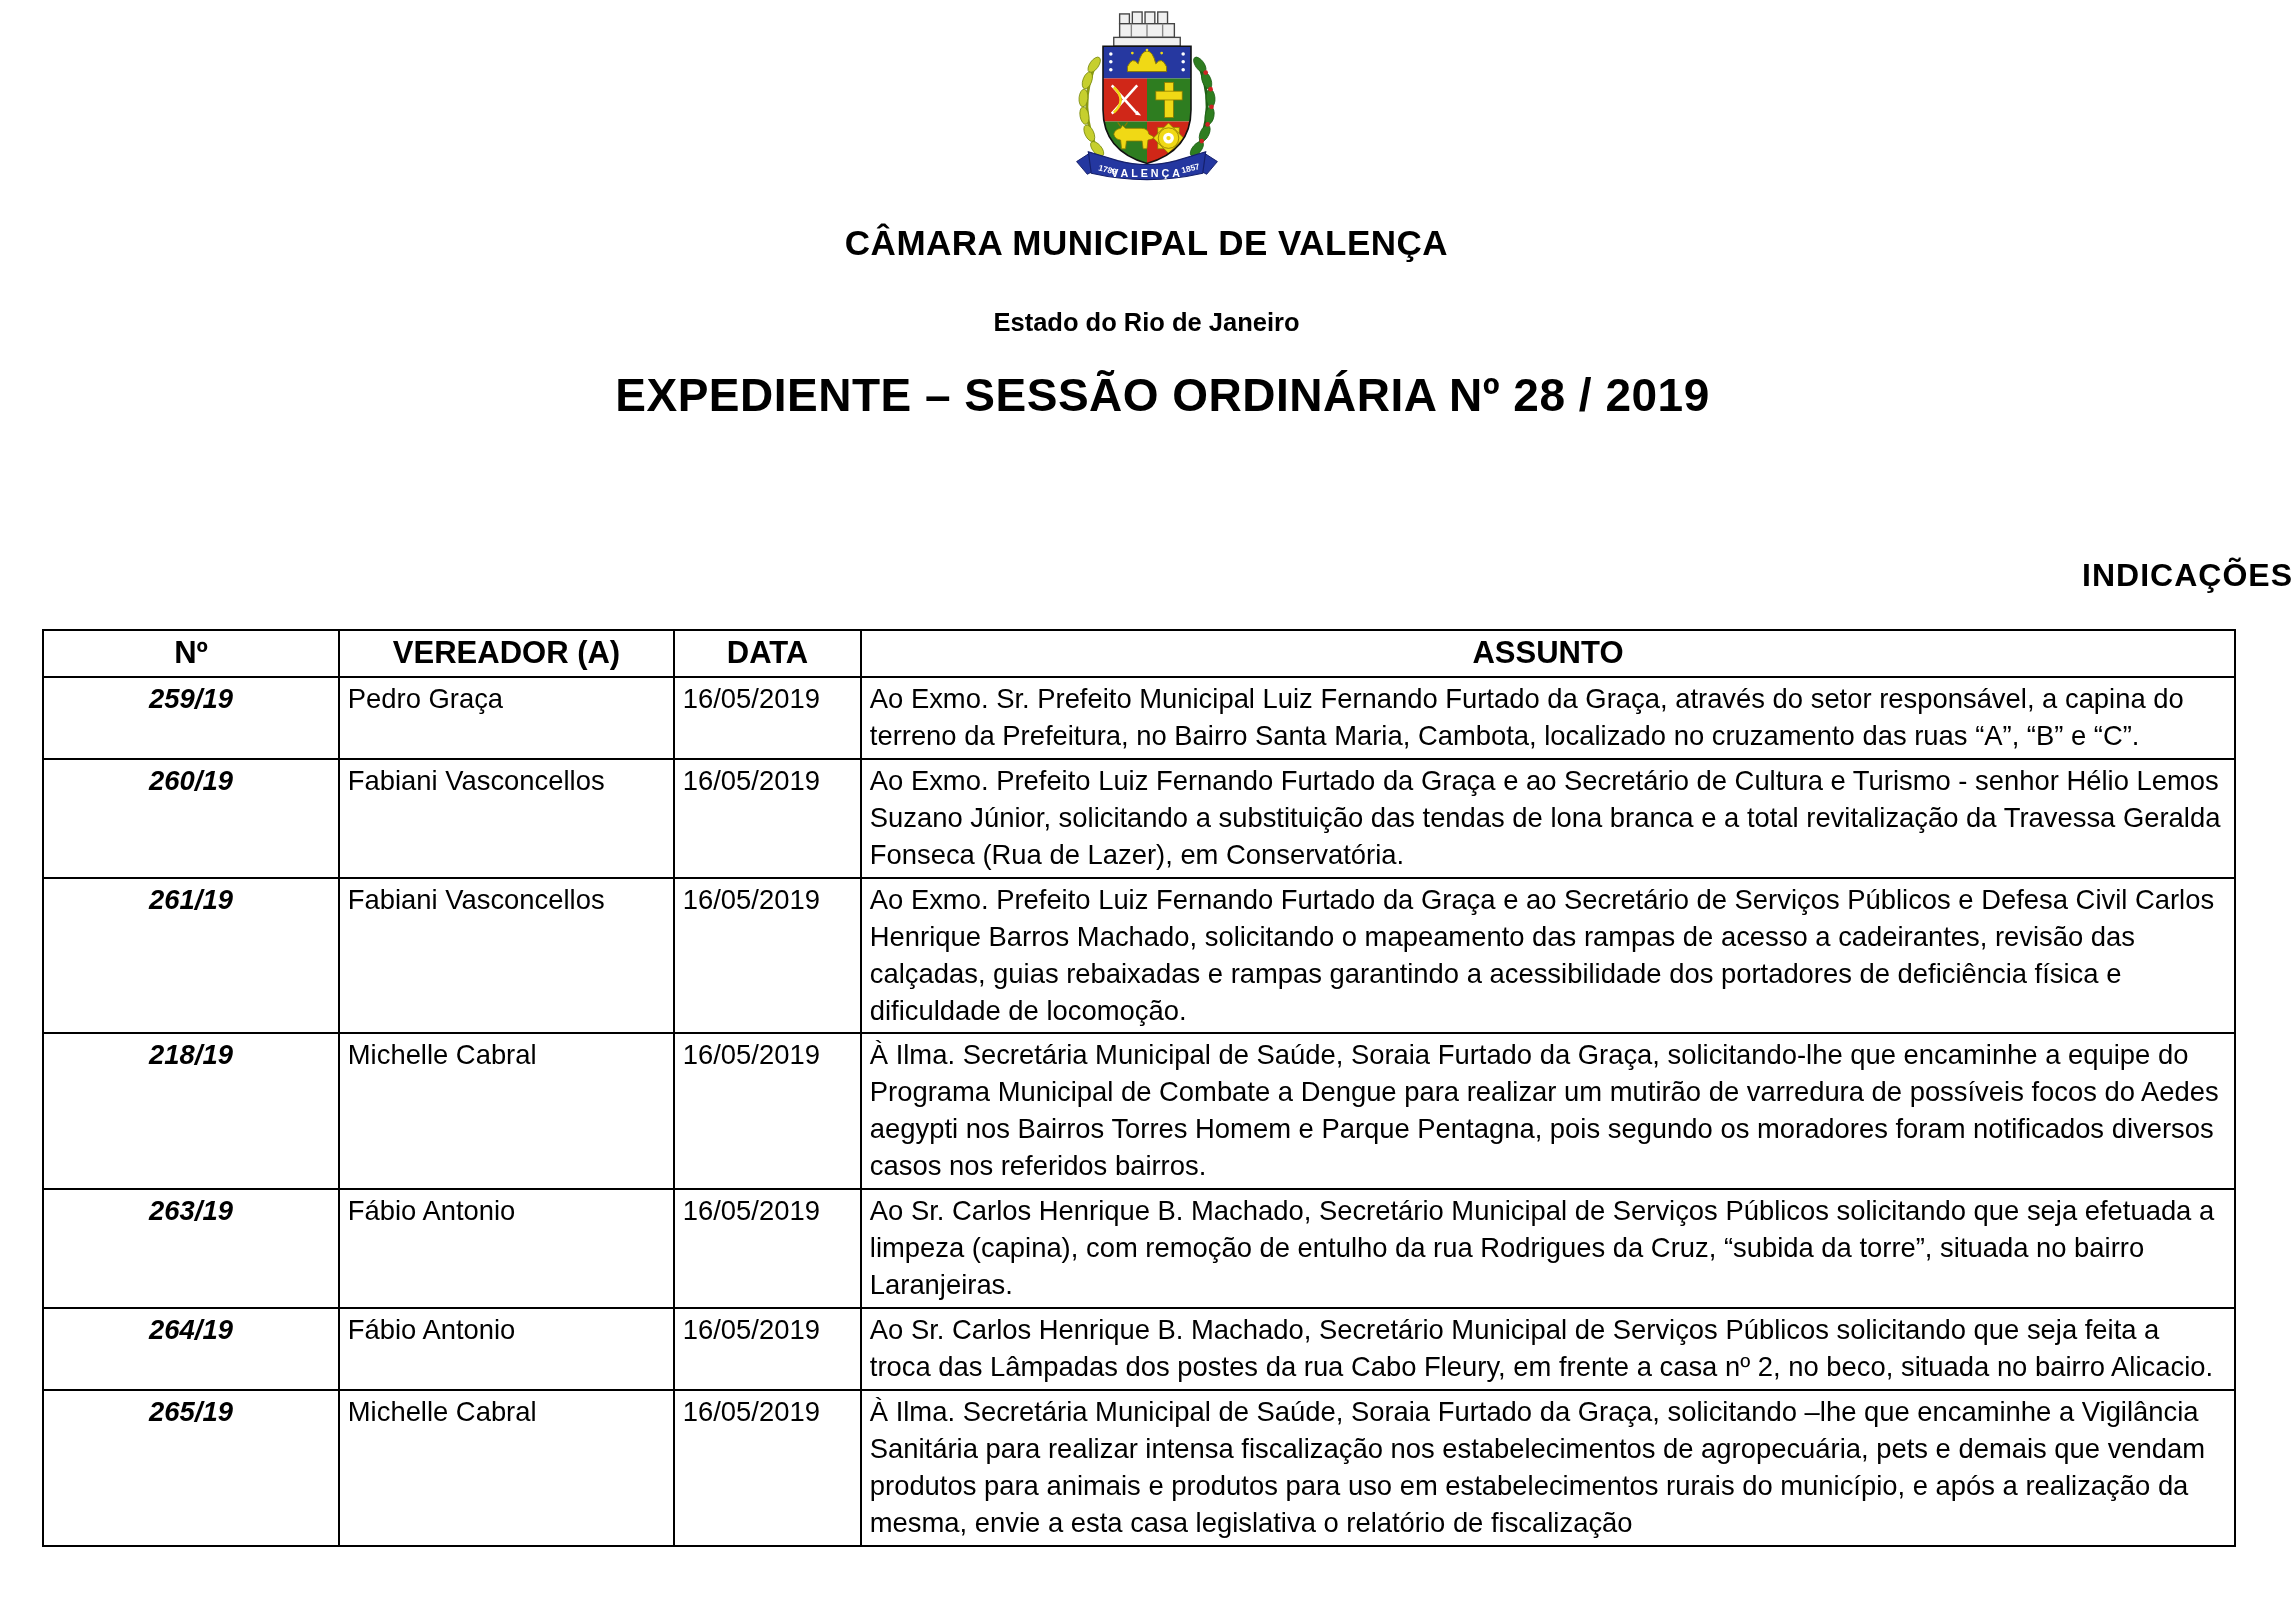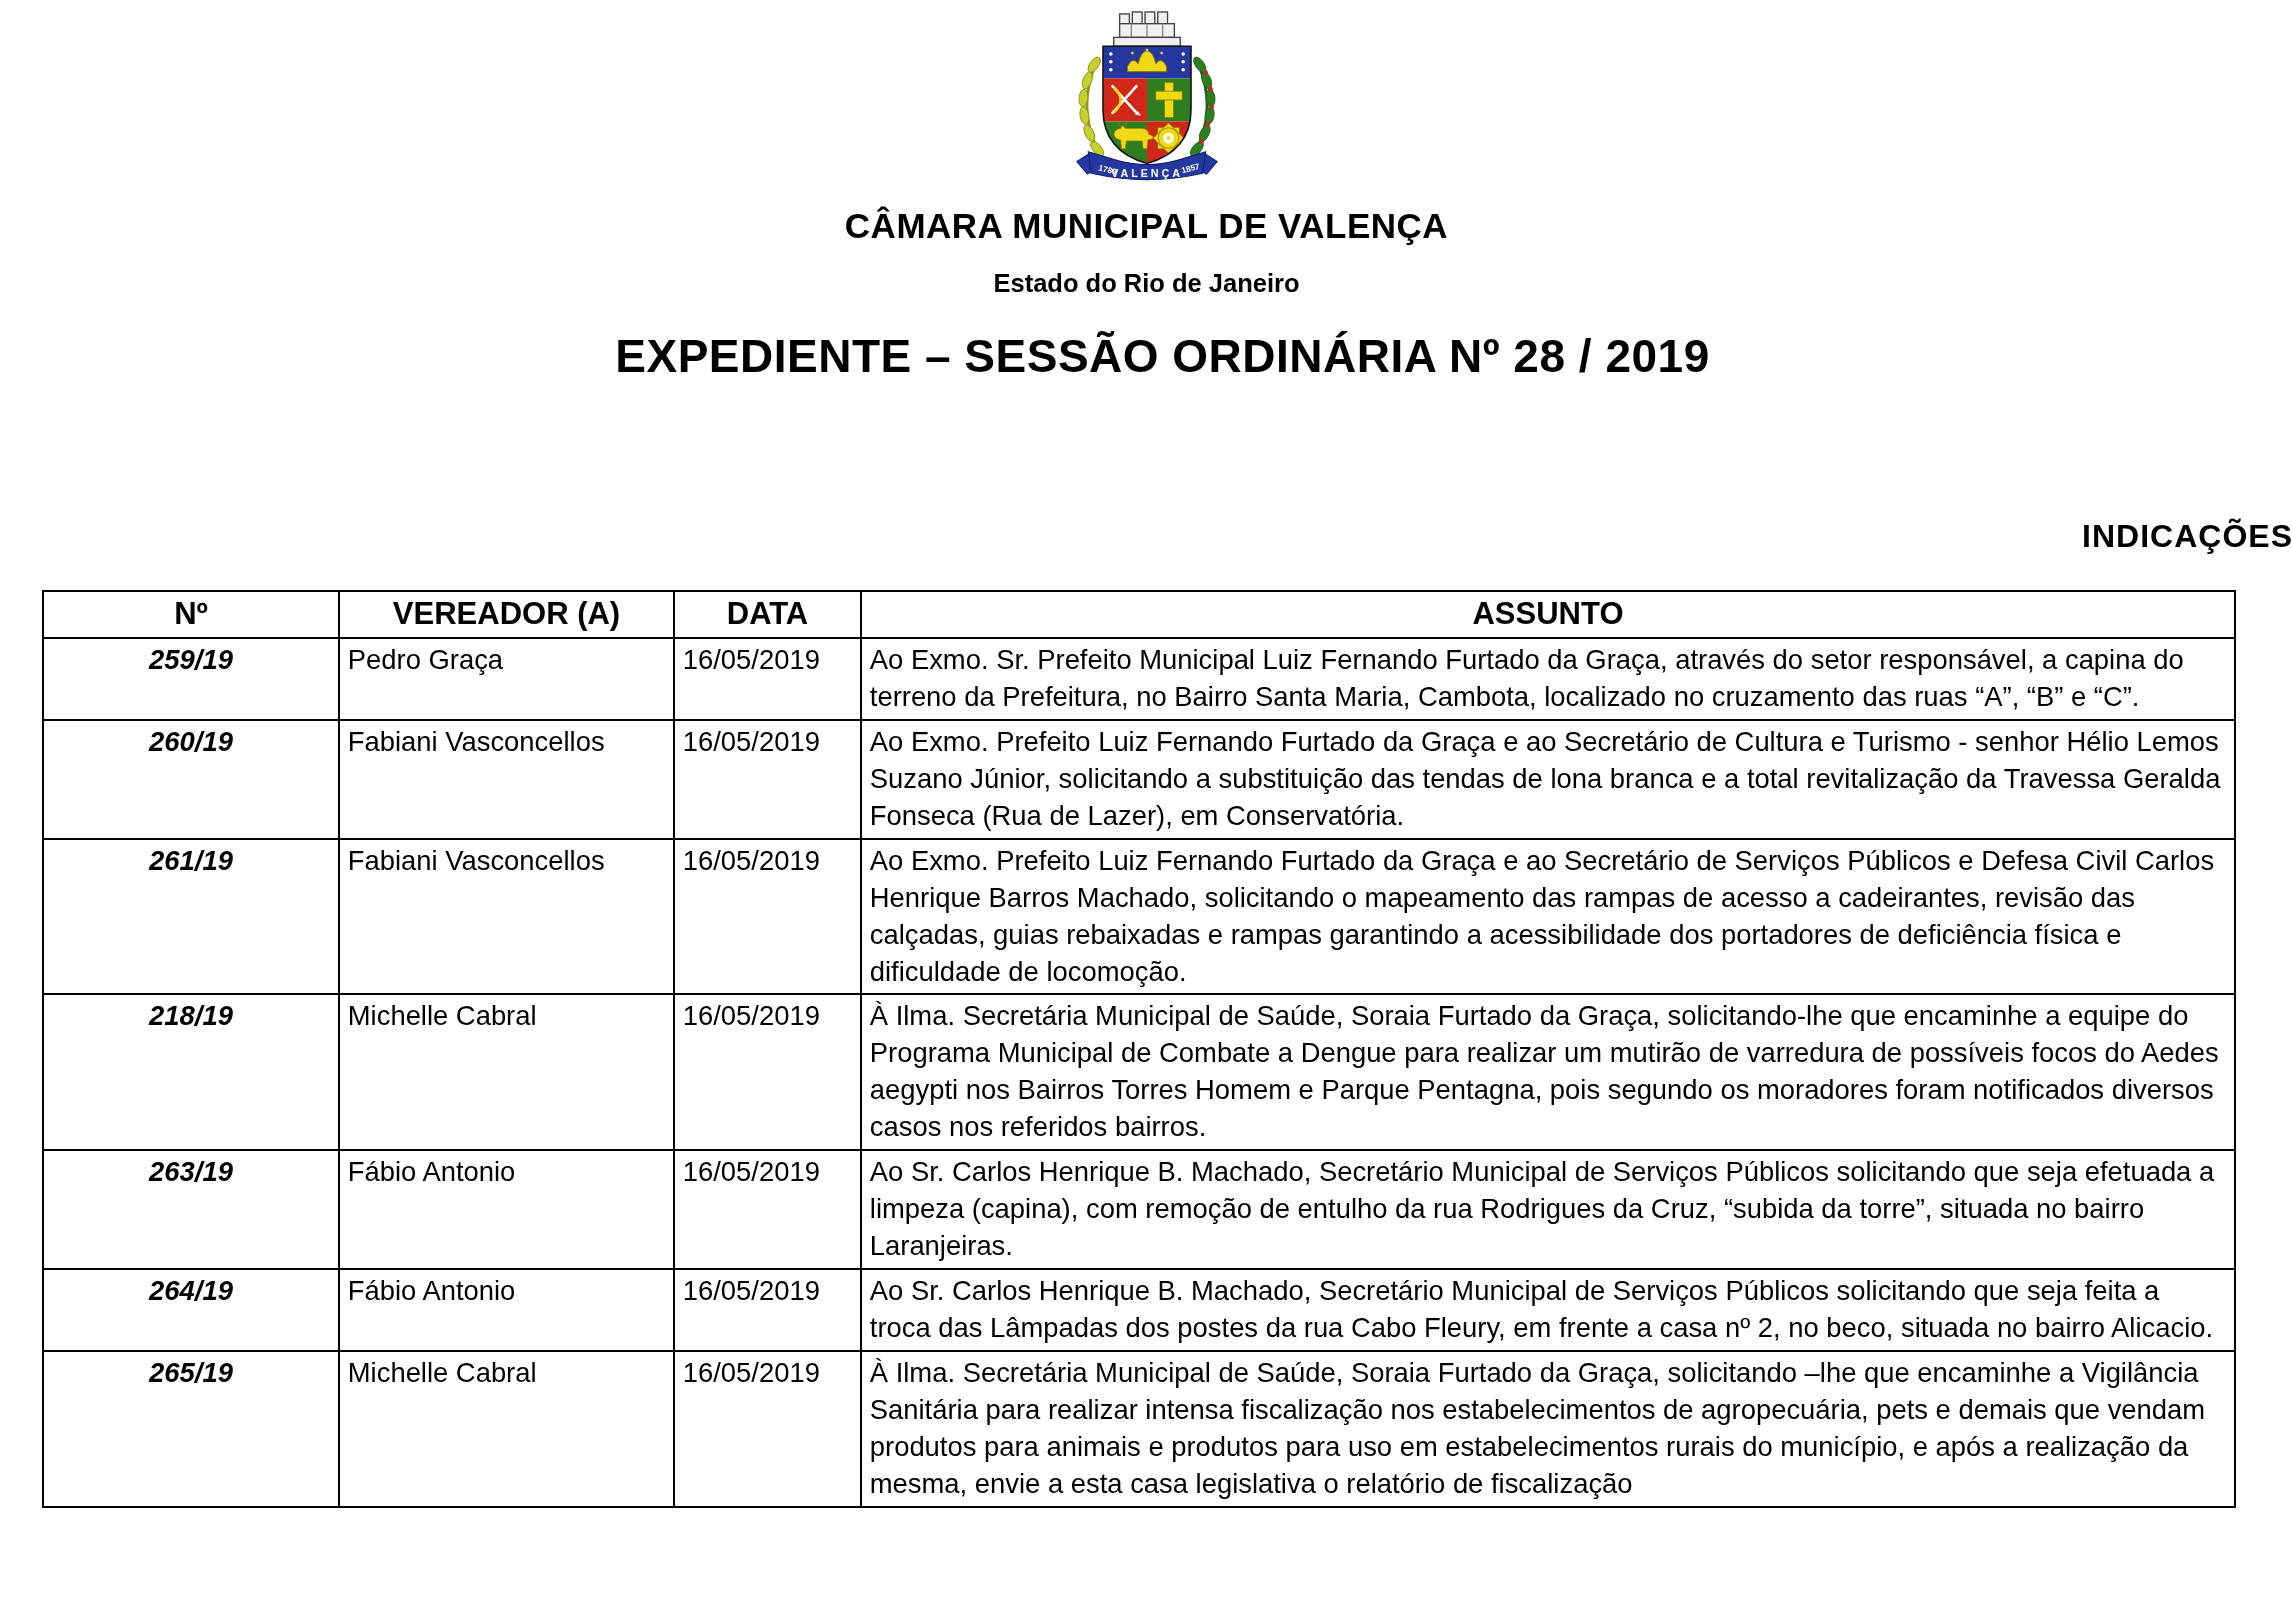--- a/index.html
+++ b/index.html
@@ -9,28 +9,28 @@
     overflow: hidden;
     font-family: "Liberation Sans", "DejaVu Sans", sans-serif;
     color: #000;
   }
   .crest-wrap {
     padding-top: 7.8px;
     display: flex;
     justify-content: center;
   }
   .org-name {
-    margin-top: 17px;
+    margin-top: 34px;
     text-align: center;
     font-size: 35px;
     font-weight: bold;
     letter-spacing: 0.5px;
   }
   .state-name {
-    margin-top: 23px;
+    margin-top: 45px;
     text-align: center;
     font-size: 25.5px;
     font-weight: bold;
   }
   .doc-title {
     margin-top: 31px;
     text-align: center;
     font-size: 46px;
     font-weight: bold;
     letter-spacing: 0.5px;

